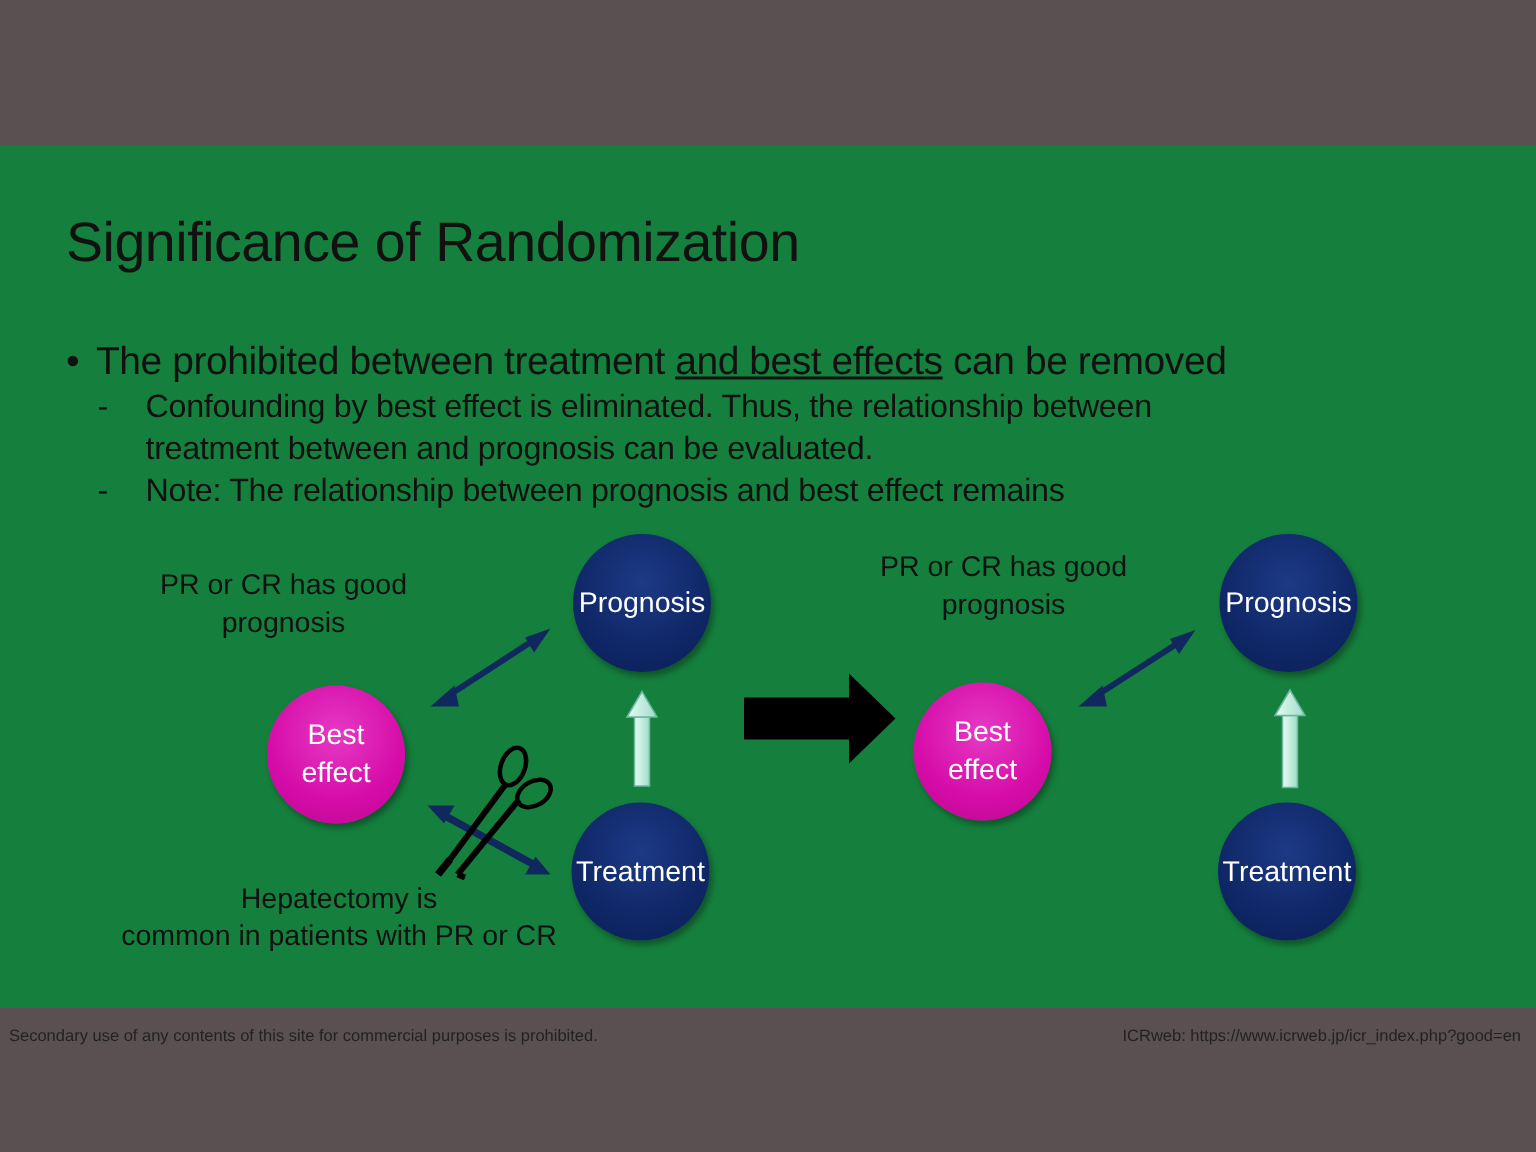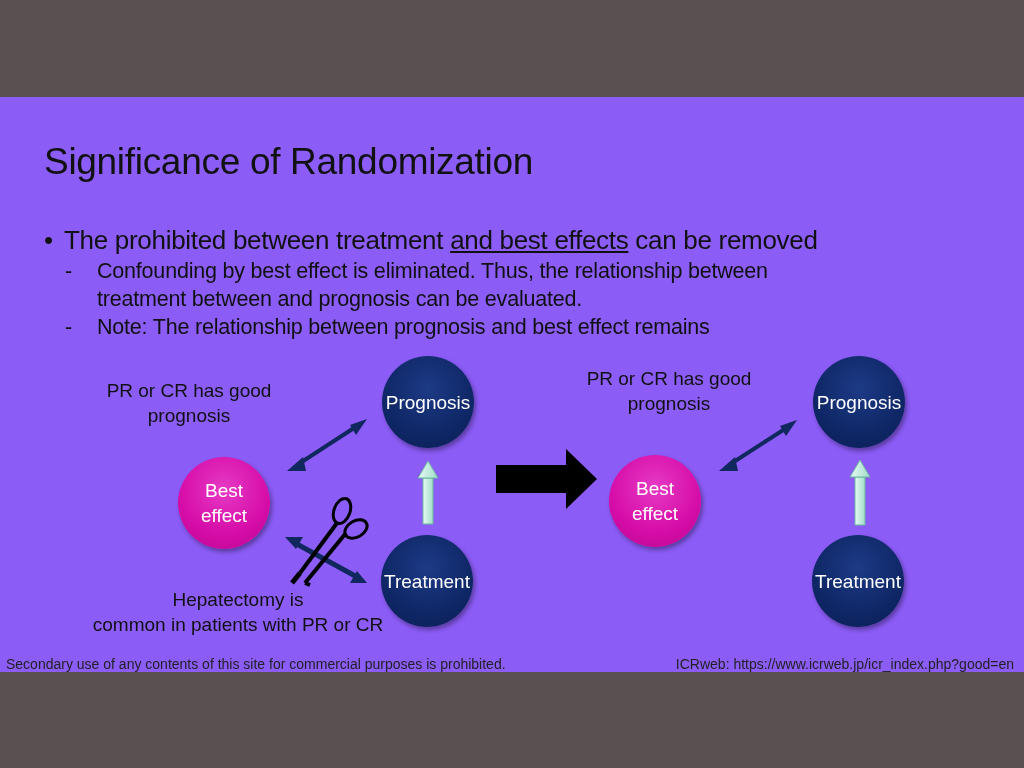--- a/index.html
+++ b/index.html
@@ -7,21 +7,21 @@
       width: 1024px; height: 768px;
       background: #5a5052;
       position: relative;
       overflow: hidden;
       font-family: "Liberation Sans", "DejaVu Sans", sans-serif;
     }
     .slide {
       position: absolute;
       left: 0; top: 97px;
       width: 1024px; height: 575px;
-      background: #8b5cf6;
+      background: #15803d;
     }
     .title {
       position: absolute;
       left: 44px; top: 44px;
       font-size: 37px;
       color: #111;
       letter-spacing: -0.3px;
       margin: 0; font-weight: normal;
       white-space: nowrap;
     }
@@ -74,23 +74,23 @@
     .node.navy {
       width: 92px; height: 92px;
       background: radial-gradient(circle at 50% 35%, #1d3a86 0%, #0f2766 60%, #0a1f57 100%);
     }
     .node.pink {
       width: 92px; height: 92px;
       background: radial-gradient(circle at 50% 35%, #e63ac5 0%, #d60ca8 60%, #b8088f 100%);
     }
     .footer-left, .footer-right {
       position: absolute;
-      font-size: 14px;
+      font-size: 11px;
       color: #222;
-      top: 559px;
+      top: 588px;
       white-space: nowrap;
     }
     .footer-left { left: 6px; }
     .footer-right { right: 10px; }
   </style>
 </head>
 <body>
 
 <div class="slide">
 
@@ -159,21 +159,21 @@
     <g>
       <polygon points="855,380 865,380 865,428 855,428" fill="url(#upgrad)" stroke="#6bb8a0" stroke-width="1"></polygon>
       <polygon points="850,380 860,363 870,380" fill="url(#upgrad)" stroke="#6bb8a0" stroke-width="1"></polygon>
     </g>
   </svg>
 
   <div class="label" style="left:104px; top:281px; width:170px;">
     <div>PR or CR has good</div>
     <div>prognosis</div>
   </div>
-  <div class="label" style="left:88px; top:490px; width:300px;">
+  <div class="label" style="left:76px; top:490px; width:300px;">
     <div>Hepatectomy is</div>
     <div>common in patients with PR or CR</div>
   </div>
 
   <div class="node pink" style="left:178px; top:360px;">
     <div>
       <div>Best</div>
       <div>effect</div>
     </div>
   </div>

